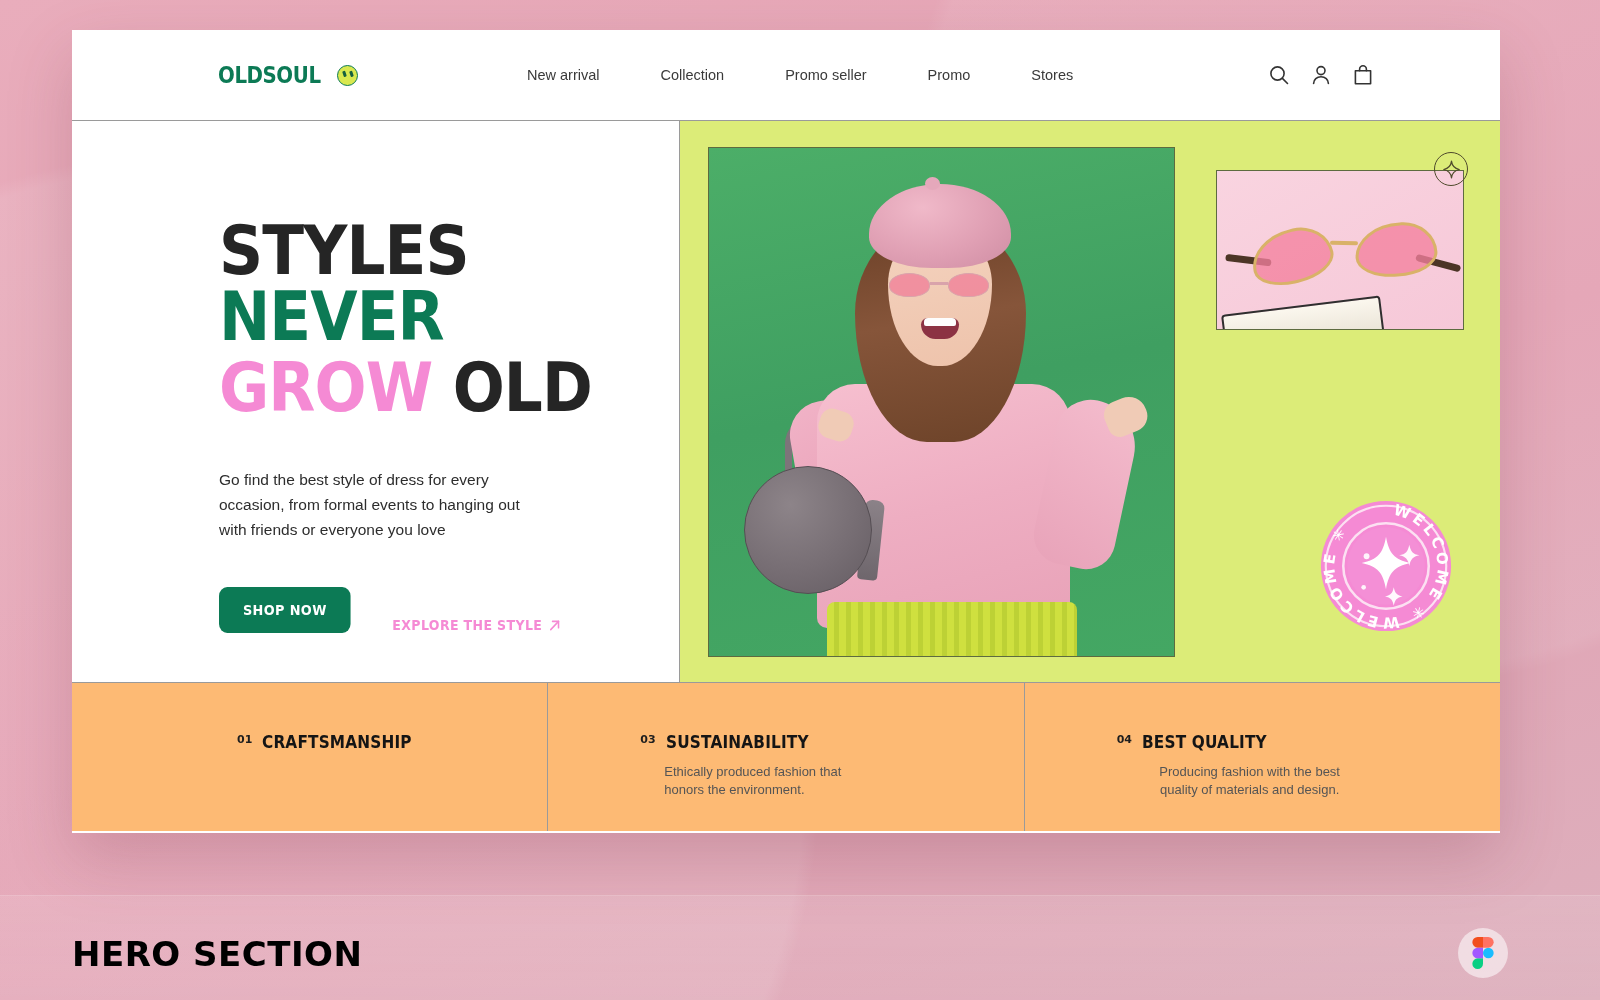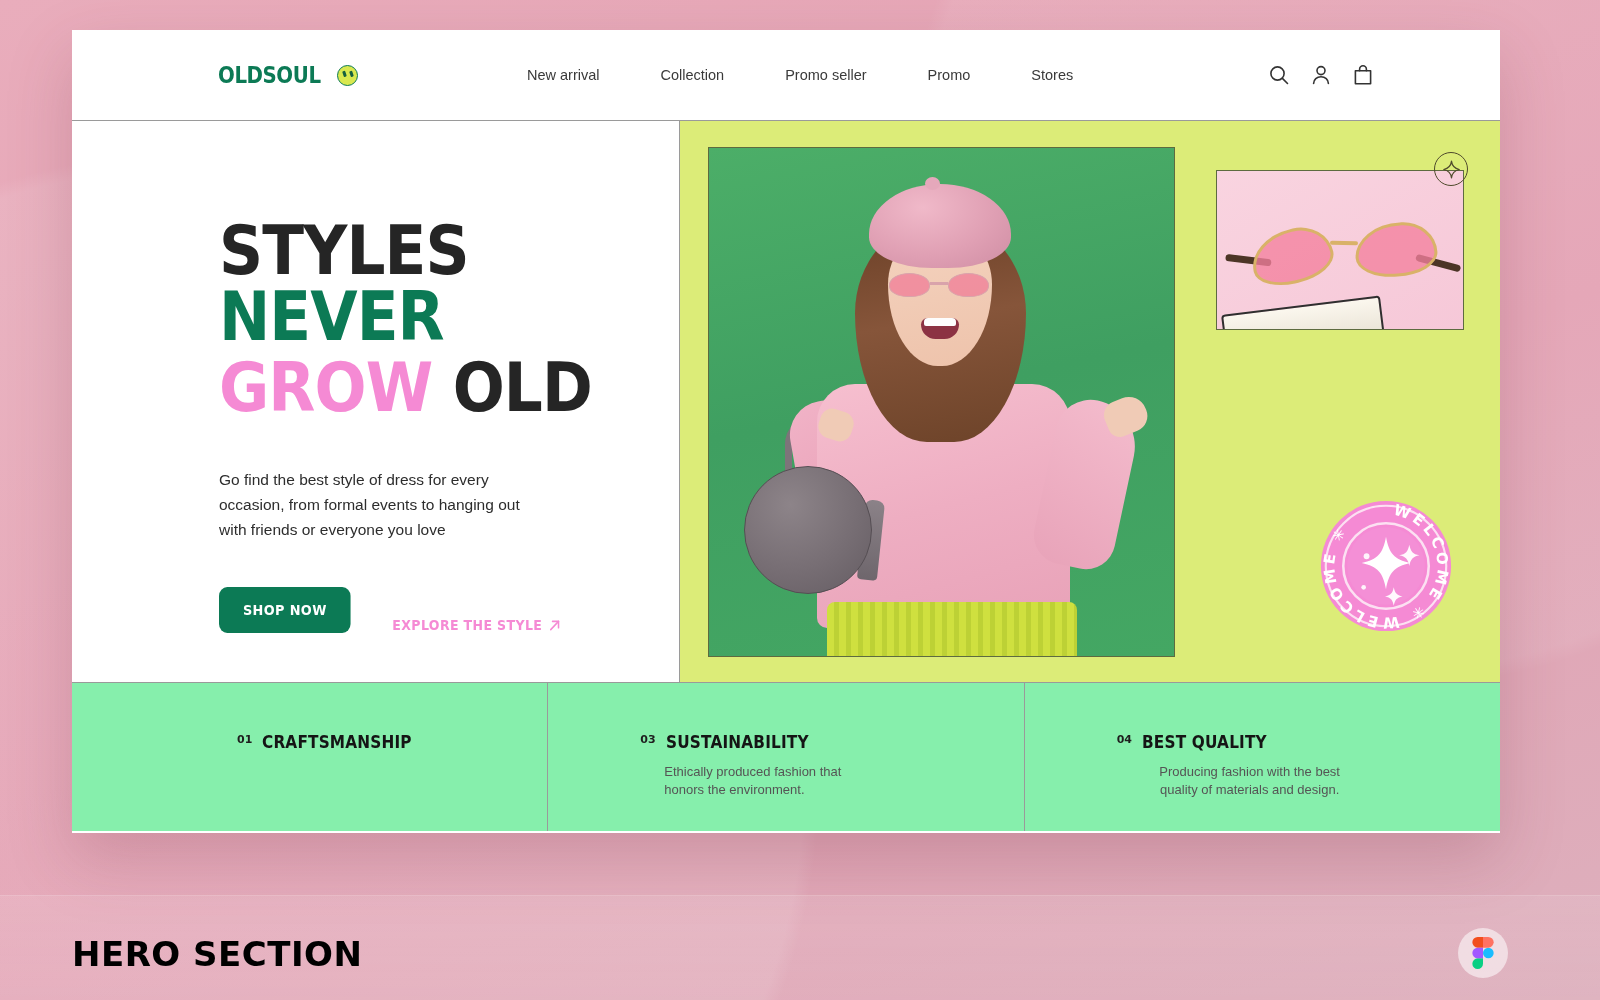--- a/index.html
+++ b/index.html
@@ -248,21 +248,21 @@
     border:1.6px solid #4f4a2c; border-radius:50%;
     display:flex; align-items:center; justify-content:center;
   }
 
   
   .welcome-stamp {
     position:absolute; right:46px; bottom:48px; width:136px; height:136px;
   }
 
   
-  .features { display:flex; height:148px; background:#86efac; }
+  .features { display:flex; height:148px; background:#fdba74; }
   .feat {
     flex:1; position:relative; padding:49px 0 0 0;
     border-right:1.5px solid #9a9a9a;
   }
   .feat:last-child { border-right:none;text-align:center; }
   .feat-inner { padding-left:92px; }
   .feat:nth-child(1) .feat-inner { padding-left:165px; }
   .feat-head { display:flex; align-items:flex-start; gap:10px; }
   .feat-num {
     font-family:"DejaVu Sans", sans-serif; font-weight:700;

